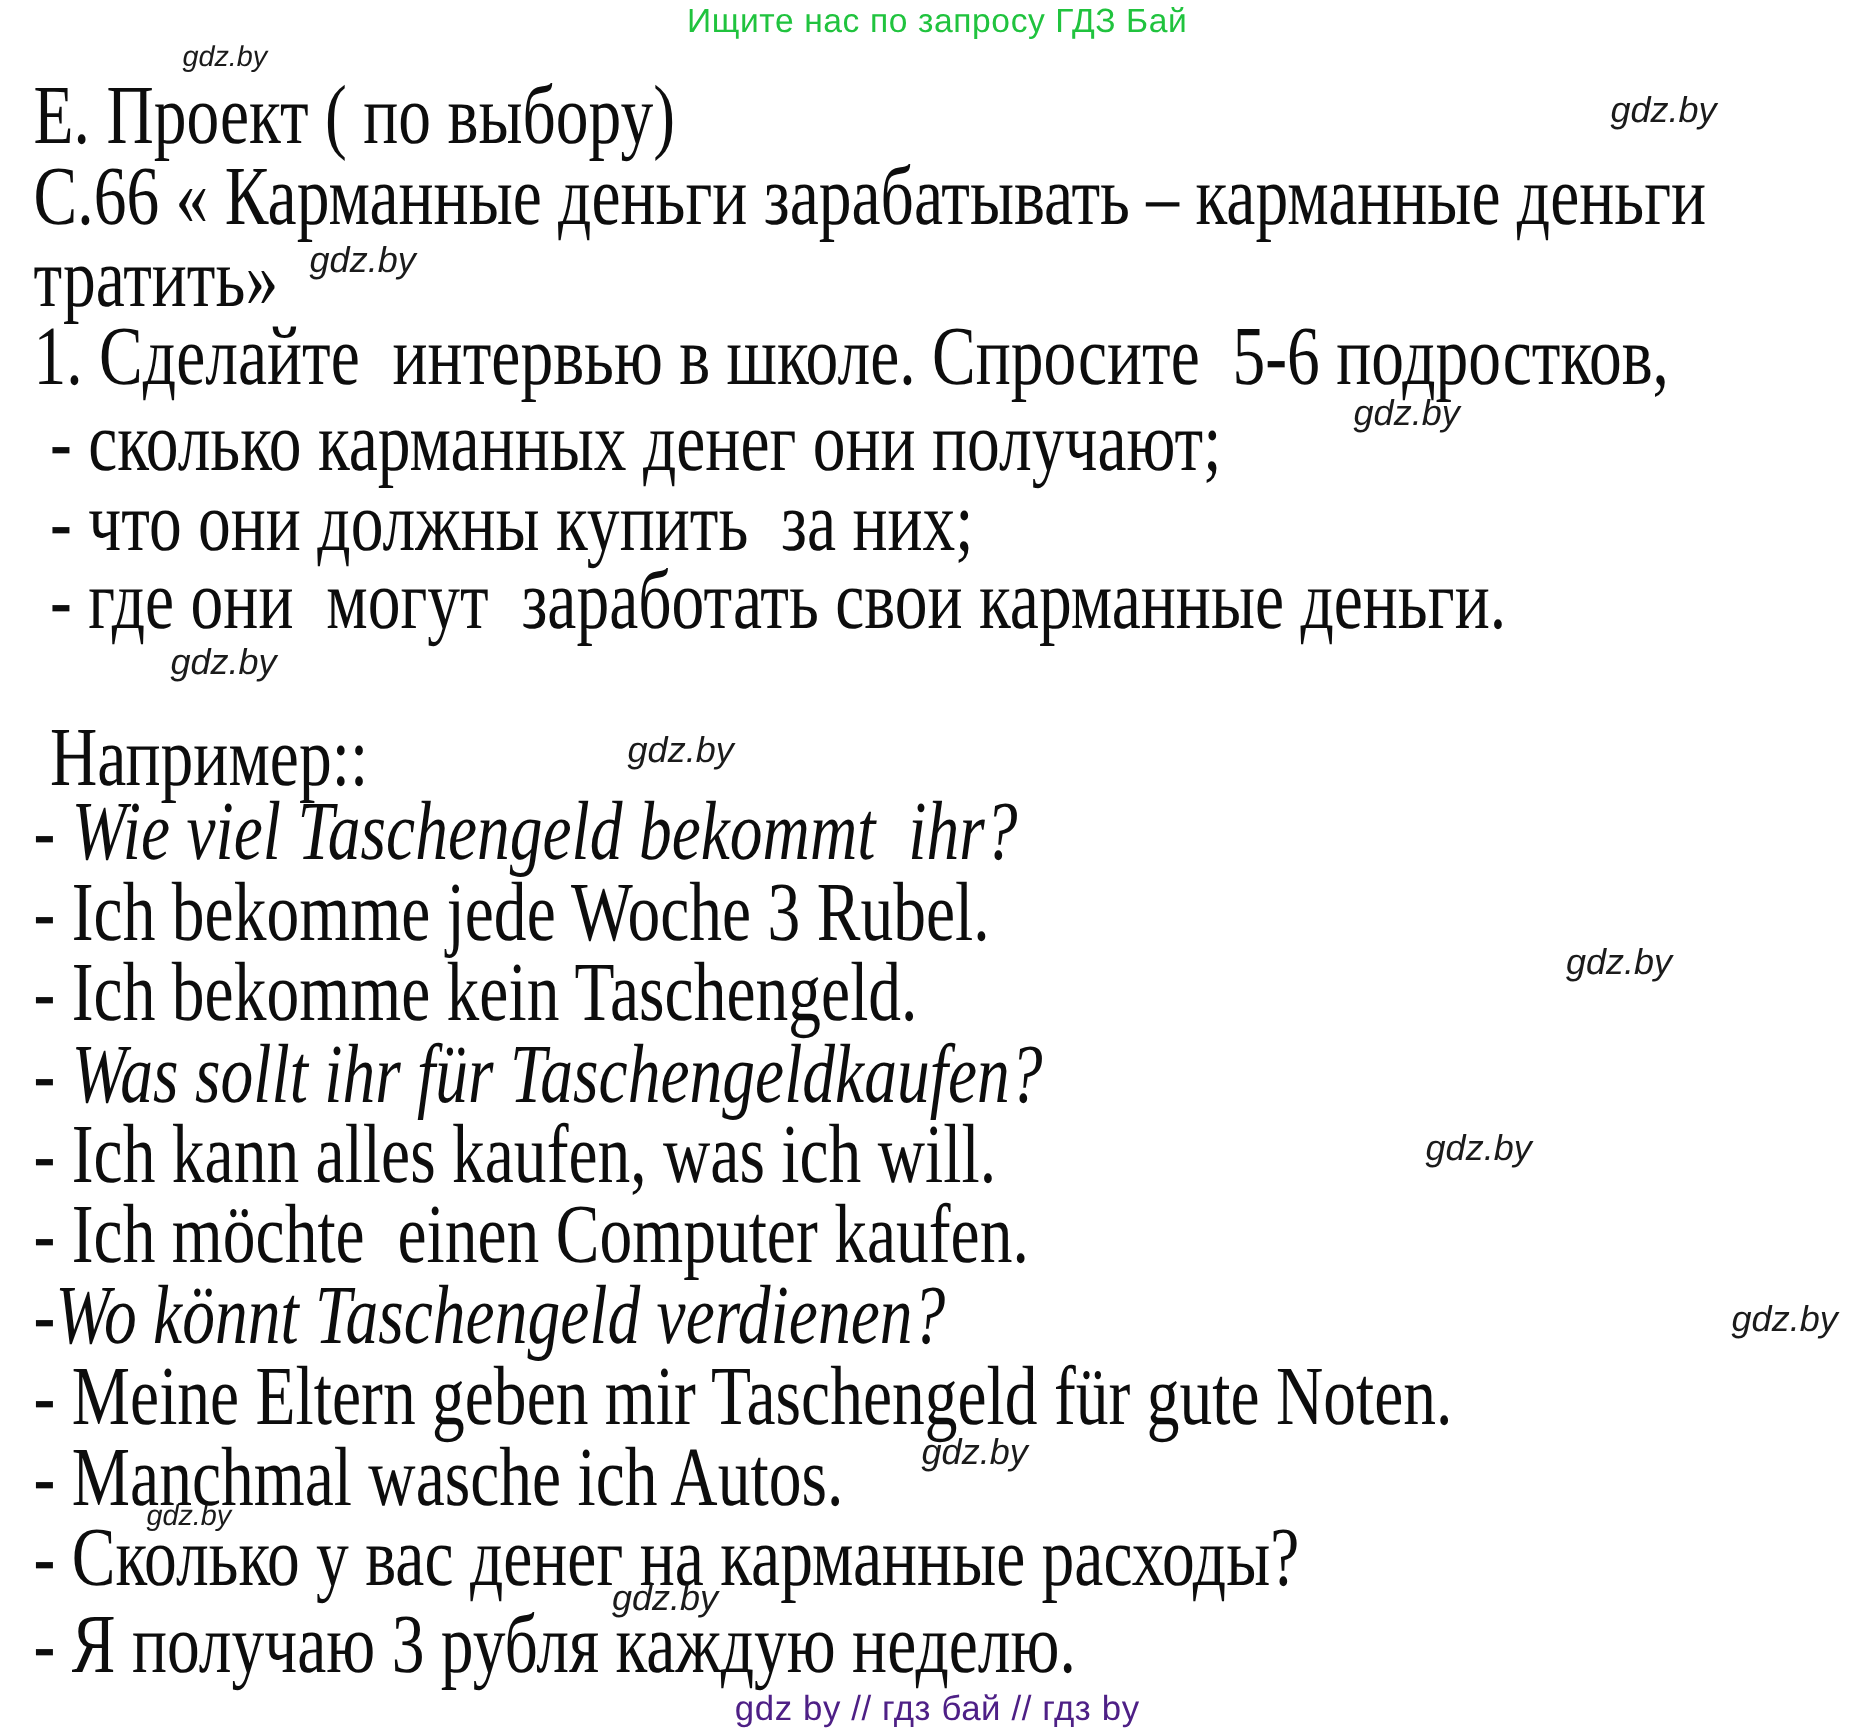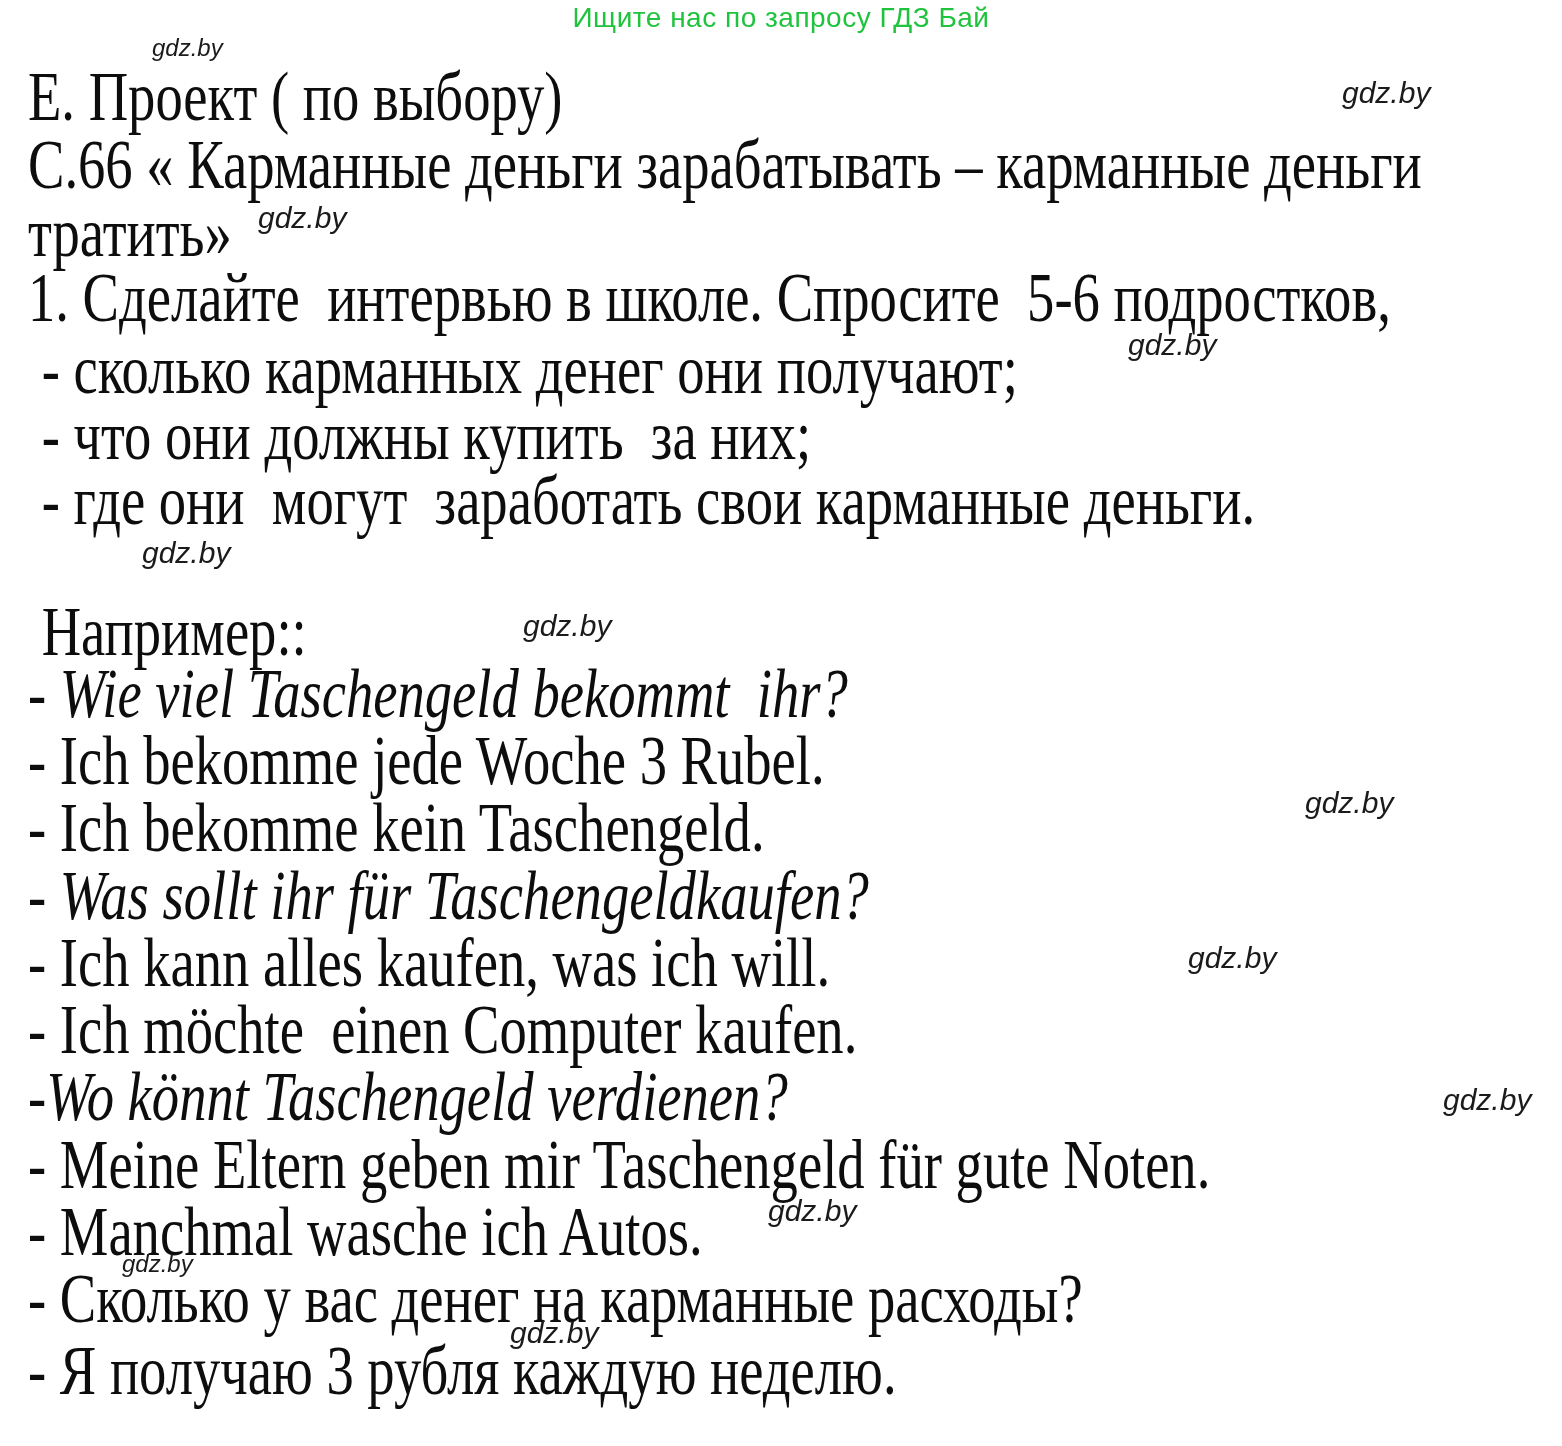--- a/index.html
+++ b/index.html
@@ -125,14 +125,15 @@
   <span class="wm w4" style="color: rgb(27, 27, 27);">gdz.by</span>
   <span class="wm w5" style="color: rgb(27, 27, 27);">gdz.by</span>
   <span class="wm w6" style="color: rgb(27, 27, 27);">gdz.by</span>
   <span class="wm w7" style="color: rgb(27, 27, 27);">gdz.by</span>
   <span class="wm w8" style="color: rgb(27, 27, 27);">gdz.by</span>
   <span class="wm w9" style="color: rgb(27, 27, 27);">gdz.by</span>
   <span class="wm w10" style="color: rgb(27, 27, 27);">gdz.by</span>
   <span class="wm w11" style="color: rgb(27, 27, 27);">gdz.by</span>
   <span class="wm w12" style="color: rgb(27, 27, 27);">gdz.by</span>
 
+  <div class="promo-bottom" style="color: rgb(78, 32, 134);">gdz by  //  гдз бай  //  гдз by</div>
 
 </div>
 
 </body></html>

